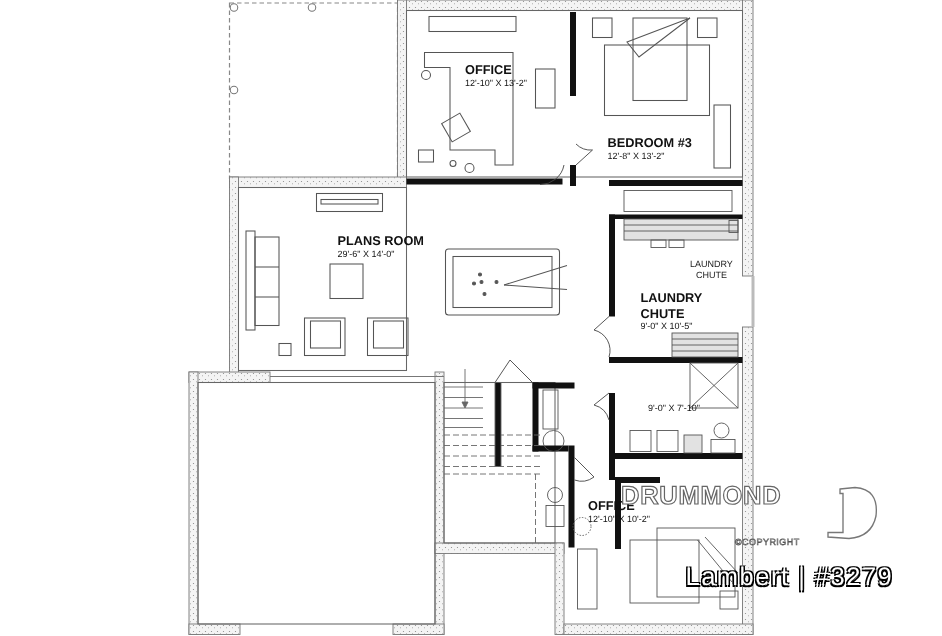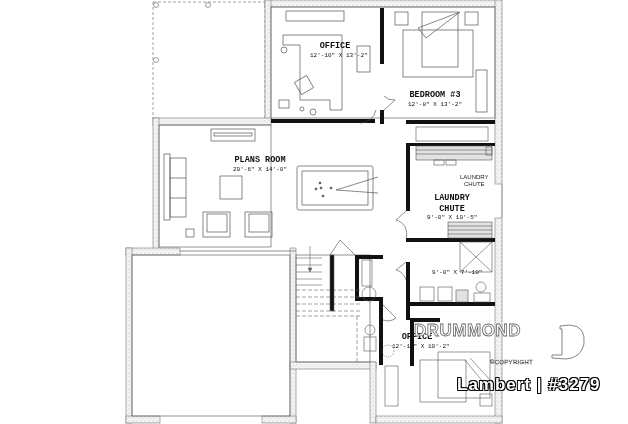--- a/index.html
+++ b/index.html
@@ -1,26 +1,26 @@
 <!DOCTYPE html>
 <html><head>
 <meta charset="utf-8">
 <style>
   html, body { margin:0; padding:0; background:#ffffff; }
   body { width:628px; height:424px; overflow:hidden; position:relative; font-family:"Liberation Sans", sans-serif; }
   svg { position:absolute; left:0; top:0; }
-  .lbl { position:absolute; font-family:Liberation Mono, monospace; font-weight:bold; color:#111; text-align:center; white-space:nowrap; line-height:1; }
+  .lbl { position:absolute; font-family:Liberation Sans, sans-serif; font-weight:bold; color:#111; white-space:nowrap; line-height:1; }
   .lbl .name { font-size:8.5px; display:block; }
   .lbl .dim { font-size:6px; font-weight:normal; display:block; margin-top:2px; }
   .note { position:absolute; font-size:6px; color:#222; text-align:center; line-height:1.15; white-space:nowrap; }
   .brand { position:absolute; left:414px; top:322px; width:180px; text-align:left; }
   .brand .l1, .brand .l2 { font-family:"Liberation Sans", sans-serif; font-size:17px; letter-spacing:0.5px; color:#fff; -webkit-text-stroke:0.8px #666; font-weight:bold; line-height:17px; display:block; }
   .brand .l2 { margin-left:-14px; }
   .brand .copy { font-size:6px; color:#fff; -webkit-text-stroke:0.4px #555; position:absolute; left:76px; top:37px; letter-spacing:0.3px; }
-  .plan-name { position:absolute; left:457px; top:375px; font-size:17px; color:#fff; font-weight:bold; letter-spacing:1px; text-shadow: -1px -1px 0 #000, 1px -1px 0 #000, -1px 1px 0 #000, 1px 1px 0 #000; white-space:nowrap; }
+  .plan-name { position:absolute; left:457px; top:375px; font-size:17px; color:#fff; font-weight:normal; letter-spacing:1px; text-shadow: -1px -1px 0 #000, 1px -1px 0 #000, -1px 1px 0 #000, 1px 1px 0 #000; white-space:nowrap; }
 </style>
 </head>
 <body>
 
 <svg width="628" height="424" viewBox="0 0 628 424" xmlns="http://www.w3.org/2000/svg">
   <defs>
     <pattern id="speck" width="4" height="4" patternUnits="userSpaceOnUse">
       <rect width="4" height="4" fill="#f4f4f4"></rect>
       <circle cx="1" cy="1" r="0.4" fill="#888"></circle>
       <circle cx="3" cy="2.5" r="0.35" fill="#999"></circle>

